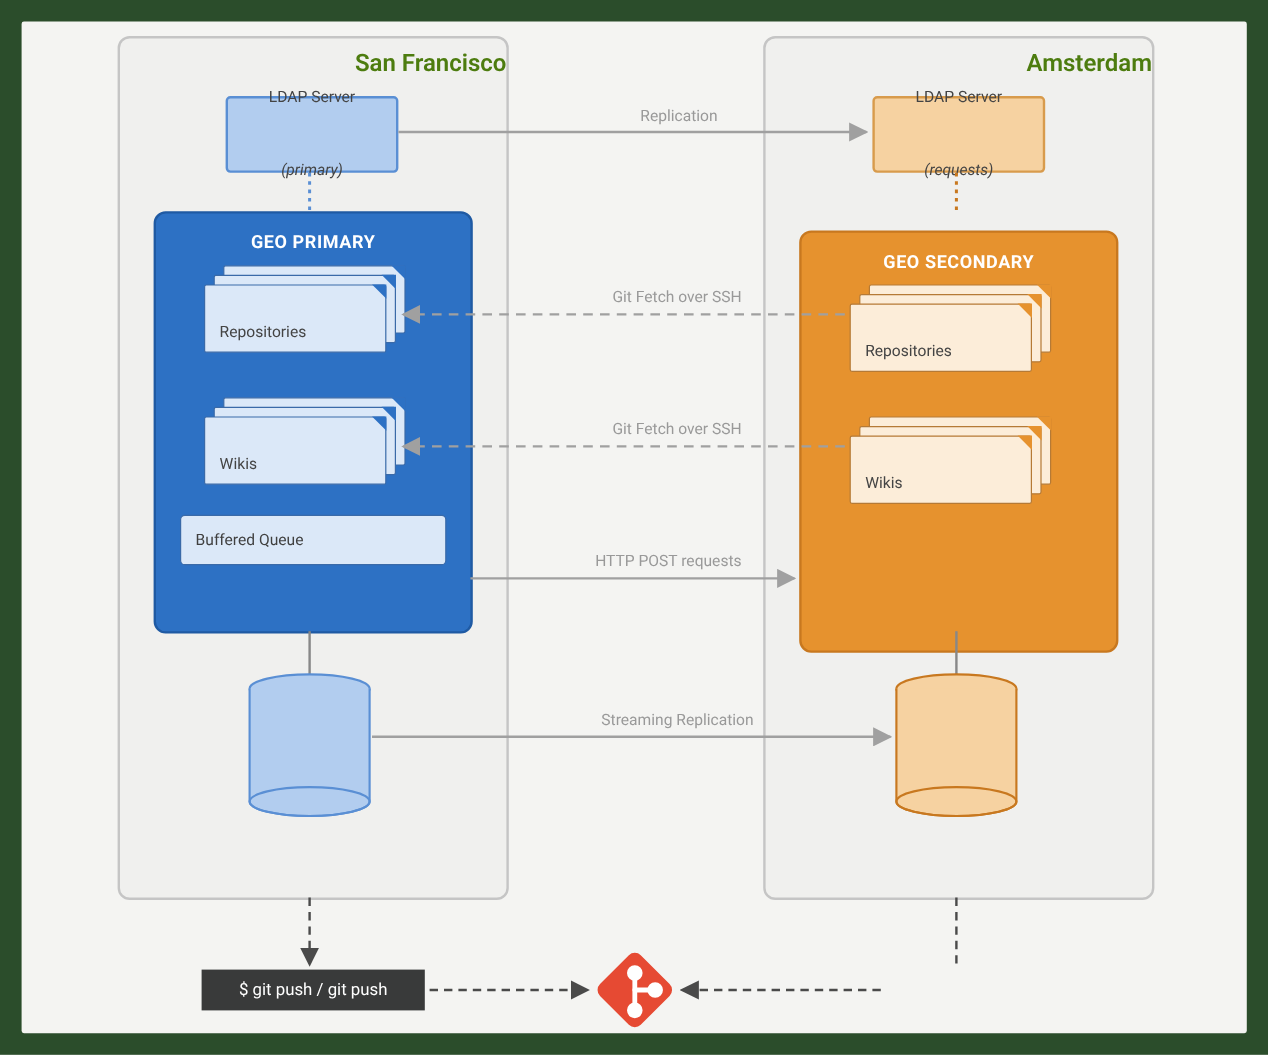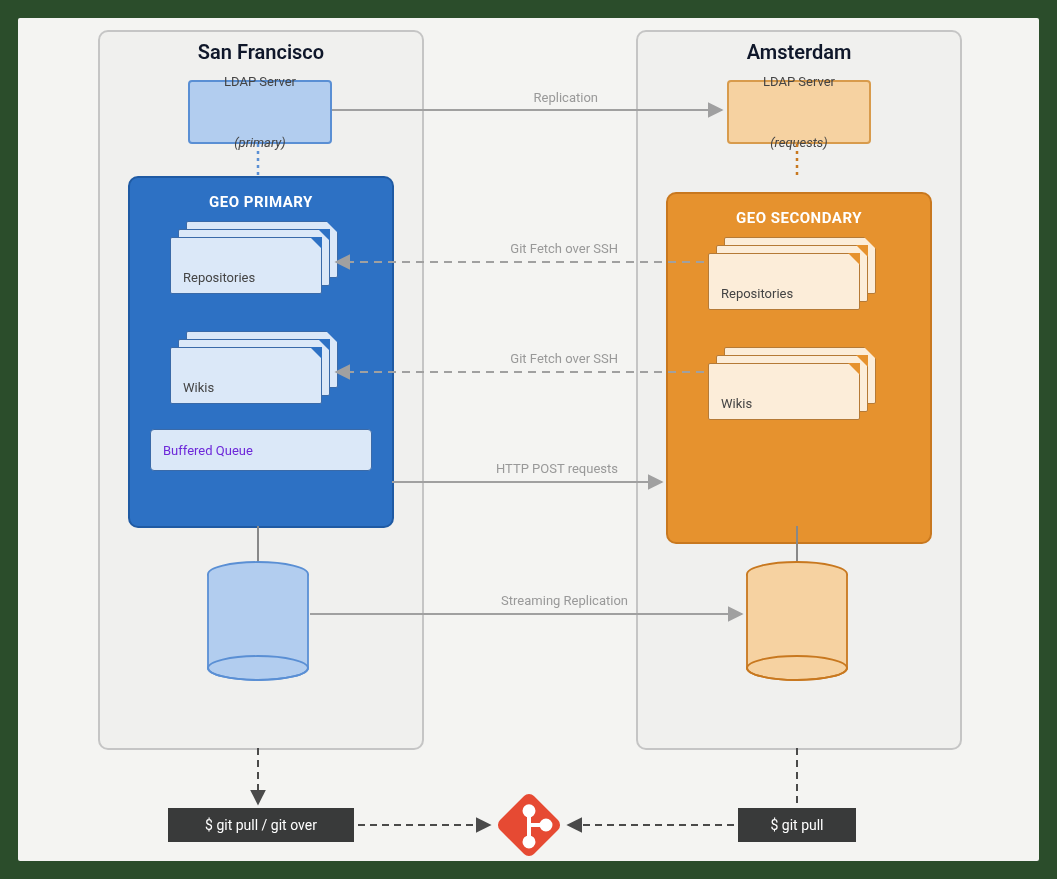--- a/index.html
+++ b/index.html
@@ -23,24 +23,24 @@
   .region {
     position: absolute;
     background: #f0f0ee;
     border: 2px solid #c5c5c5;
     border-radius: 10px;
   }
   .region-title {
     position: absolute;
     top: 8px;
     width: 100%;
-    text-align: center;
+    text-align: right;
     font-size: 20px;
     font-weight: 600;
-    color: #0f172a;
+    color: #4d7c0f;
   }
   .ldap-box {
     position: absolute;
     width: 140px;
     height: 60px;
     border-radius: 4px;
     font-size: 13px;
     color: #444;
     display: flex;
     flex-direction: column;
@@ -91,21 +91,21 @@
   .primary .sheet { background:#dbe8f8; border:1.5px solid #3a6aa8; }
   .primary .sheet .fold { border-top:12px solid #2d71c4; }
   .secondary .sheet { background:#fcedd9; border:1.5px solid #b57a36; }
   .secondary .sheet .fold { border-top:12px solid #e6922e; }
 
   .inner-box {
     margin: 26px 20px 28px 20px;
     height: 40px;
     border-radius: 4px;
     font-size: 13px;
-    color: #6d28d9;
+    color: #404040;
     display:flex;align-items:center;padding-left:12px;
   }
   .inner-primary { background:#dbe8f8; border:1.5px solid #3a6aa8; }
   .inner-secondary { background:#fcedd9; border:1.5px solid #b57a36; }
 
   .db-label {
     position:absolute; font-size:12.5px; color:#555; text-align:center;
     width:110px;
   }
   .arrow-label {
@@ -208,22 +208,21 @@
     <div style="font-style:italic">(secondary,</div>
     <div style="font-style:italic">read-only)</div>
   </div>
 
   <div class="arrow-label" style="left:440px; top:72px; width:140px;">Replication</div>
   <div class="arrow-label" style="left:430px; top:223px; width:170px;">Git Fetch over SSH</div>
   <div class="arrow-label" style="left:430px; top:333px; width:170px;">Git Fetch over SSH</div>
   <div class="arrow-label" style="left:430px; top:443px; width:170px;">HTTP POST requests</div>
   <div class="arrow-label" style="left:420px; top:575px; width:190px;">Streaming Replication</div>
 
-  <div class="git-bar" style="left:150px; top:790px; width:186px;">$ git pull / git over</div>
-  <div class="git-bar" style="left:720px; top:790px; width:118px;">$ git pull</div>
+  <div class="git-bar" style="left:150px; top:790px; width:186px;">$ git push / git push</div>
 
   <svg width="1021" height="843">
     <defs>
       <marker id="arr" viewBox="0 0 10 10" refX="9" refY="5" markerWidth="8" markerHeight="8" orient="auto">
         <path d="M0,0 L10,5 L0,10 z" fill="#a0a0a0"></path>
       </marker>
       <marker id="arrD" viewBox="0 0 10 10" refX="9" refY="5" markerWidth="8" markerHeight="8" orient="auto">
         <path d="M0,0 L10,5 L0,10 z" fill="#4a4a4a"></path>
       </marker>
     </defs>

